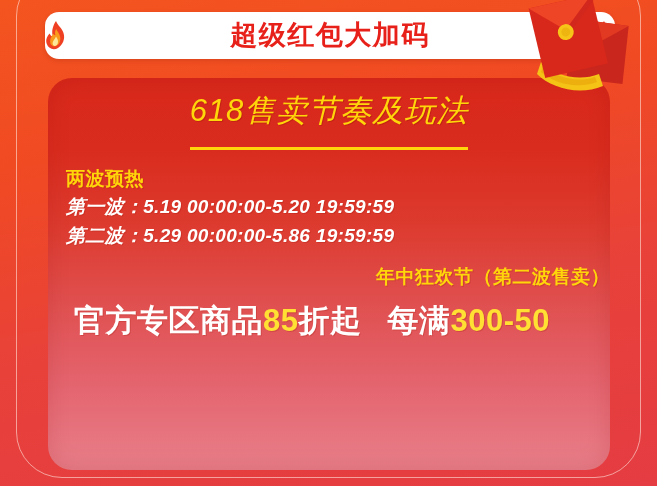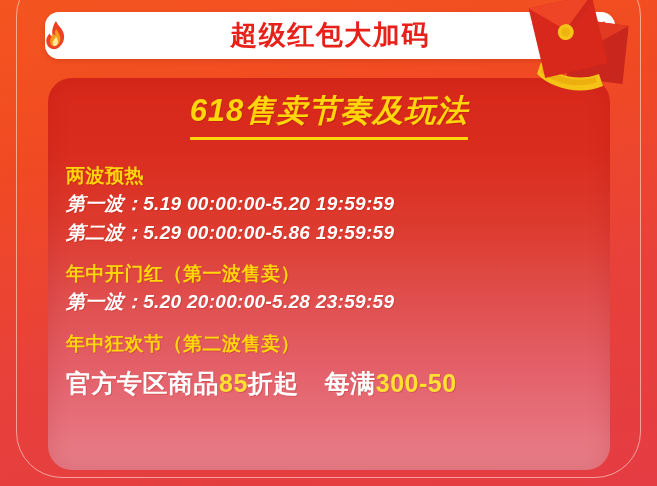--- a/index.html
+++ b/index.html
@@ -93,37 +93,37 @@
     overflow: hidden;
   }
 
   .card-title-wrap {
     text-align: center;
     margin-top: 16px;
   }
   .card-title {
     display: inline-block;
     font-size: 31px;
-    font-weight: bold;
+    font-weight: normal;
     font-style: italic;
     color: #ffd60a;
     letter-spacing: 1px;
     line-height: 1.1;
     border-bottom: 3px solid #ffd60a;
-    padding-bottom: 9px;
+    padding-bottom: 19px;
     white-space: nowrap;
     text-shadow: 1px 1px 0 rgba(150, 20, 0, 0.30);
   }
 
   .sections {
-    margin-top: 22px;
+    margin-top: 15px;
     padding-left: 18px;
   }
   .section { margin-bottom: 13px; }
-  .section.tight { margin-bottom: 11px; }
+  .section.tight { margin-bottom: 11px; text-align: right; }
 
   .sec-heading {
     font-size: 19px;
     font-weight: bold;
     color: #ffd60a;
     line-height: 1.45;
     letter-spacing: 0.5px;
     white-space: nowrap;
     text-shadow: 1px 1px 0 rgba(150, 20, 0, 0.22);
   }
@@ -133,22 +133,22 @@
     color: #ffffff;
     line-height: 1.52;
     letter-spacing: 0.3px;
     white-space: nowrap;
     text-shadow: 1px 1px 0 rgba(150, 20, 0, 0.22);
     font-style: italic;
   }
 
   .footer {
     margin-top: 7px;
-    padding-left: 18px;
-    font-size: 25px;
+    padding-left: 26px;
+    font-size: 31px;
     font-weight: bold;
     color: #ffffff;
     letter-spacing: 0.5px;
     white-space: nowrap;
     line-height: 1.2;
     text-shadow: 1px 1px 0 rgba(150, 20, 0, 0.22);
   }
   .footer .hl { color: #ffe033; }
   .footer .gap { display: inline-block; width: 26px; }
 </style>
@@ -206,24 +206,20 @@
     </div>
 
     <div class="sections">
 
       <div class="section">
         <div class="sec-heading">两波预热</div>
         <div class="sec-line">第一波：5.19 00:00:00-5.20 19:59:59</div>
         <div class="sec-line">第二波：5.29 00:00:00-5.86 19:59:59</div>
       </div>
 
-      <div class="section">
-        <div class="sec-heading">年中开门红（第一波售卖）</div>
-        <div class="sec-line">第一波：5.20 20:00:00-5.28 23:59:59</div>
-      </div>
 
       <div class="section tight">
         <div class="sec-heading">年中狂欢节（第二波售卖）</div>
       </div>
 
     </div>
 
     <div class="footer">
       <span>官方专区商品</span><span class="hl">85</span><span>折起</span><span class="gap"></span><span>每满</span><span class="hl">300-50</span>
     </div>

